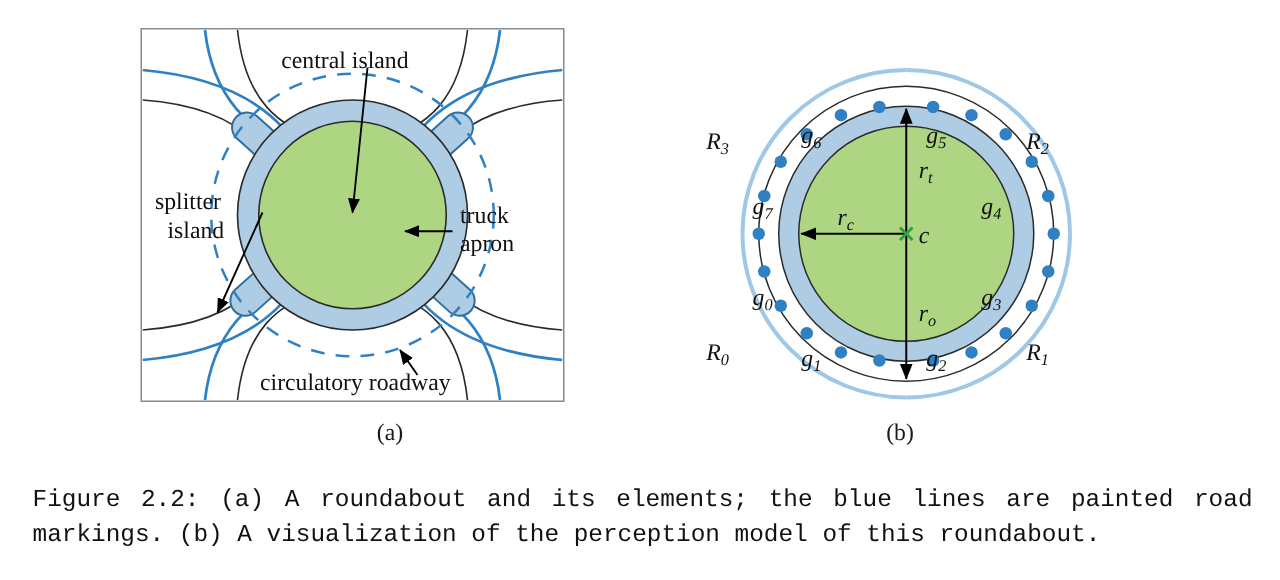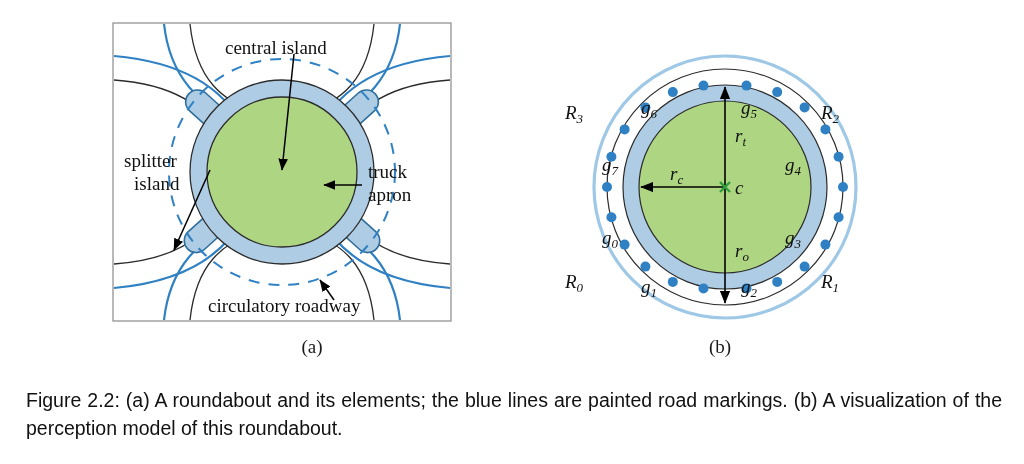--- a/index.html
+++ b/index.html
@@ -48,21 +48,21 @@
   }
   #caption-b {
     left: 690px;
     top: 336px;
   }
   #figure-caption {
     position: absolute;
     left: 26px;
     top: 386px;
     width: 976px;
-    font-family: Liberation Sans, sans-serif;
+    font-family: Liberation Mono, monospace;
     font-size: 19.5px;
     line-height: 1.45;
     color: #111111;
     text-align: justify;
   }
   svg {
     display: block;
   }
   .lbl {
     font-family: "Liberation Serif", serif;

